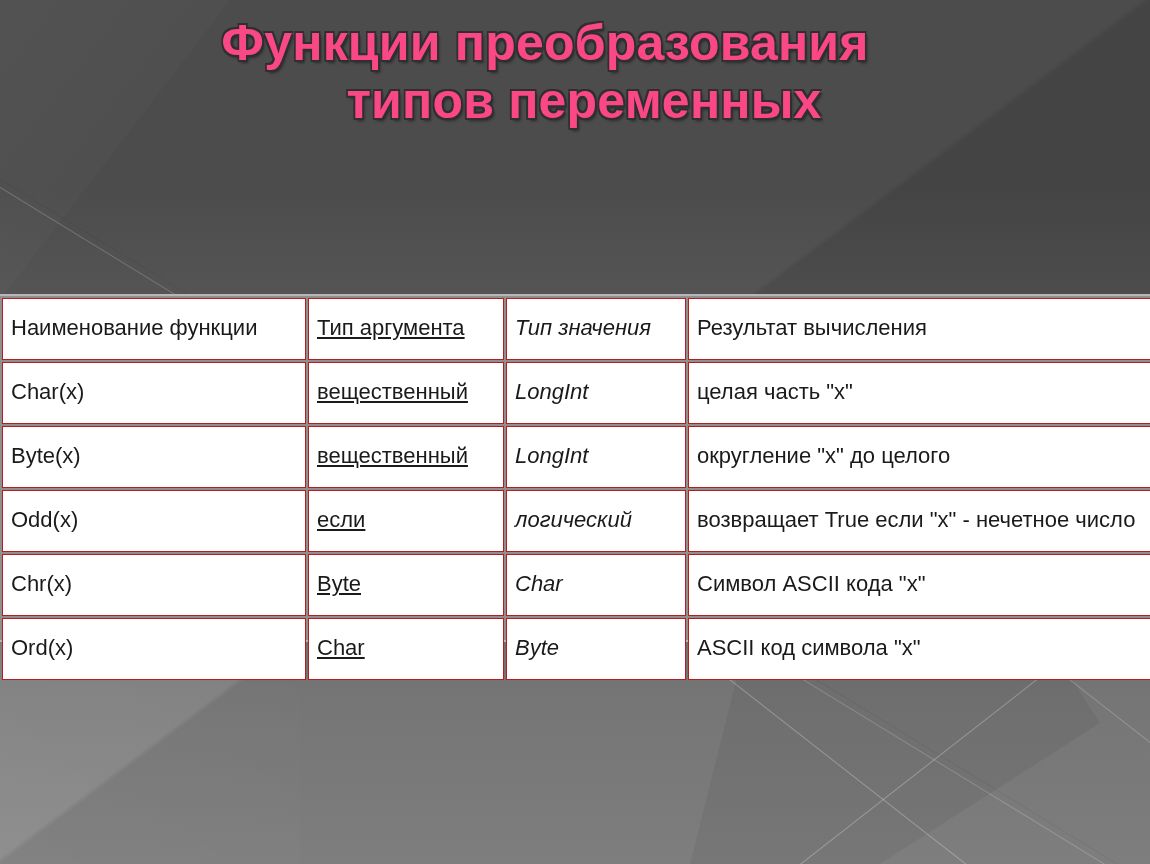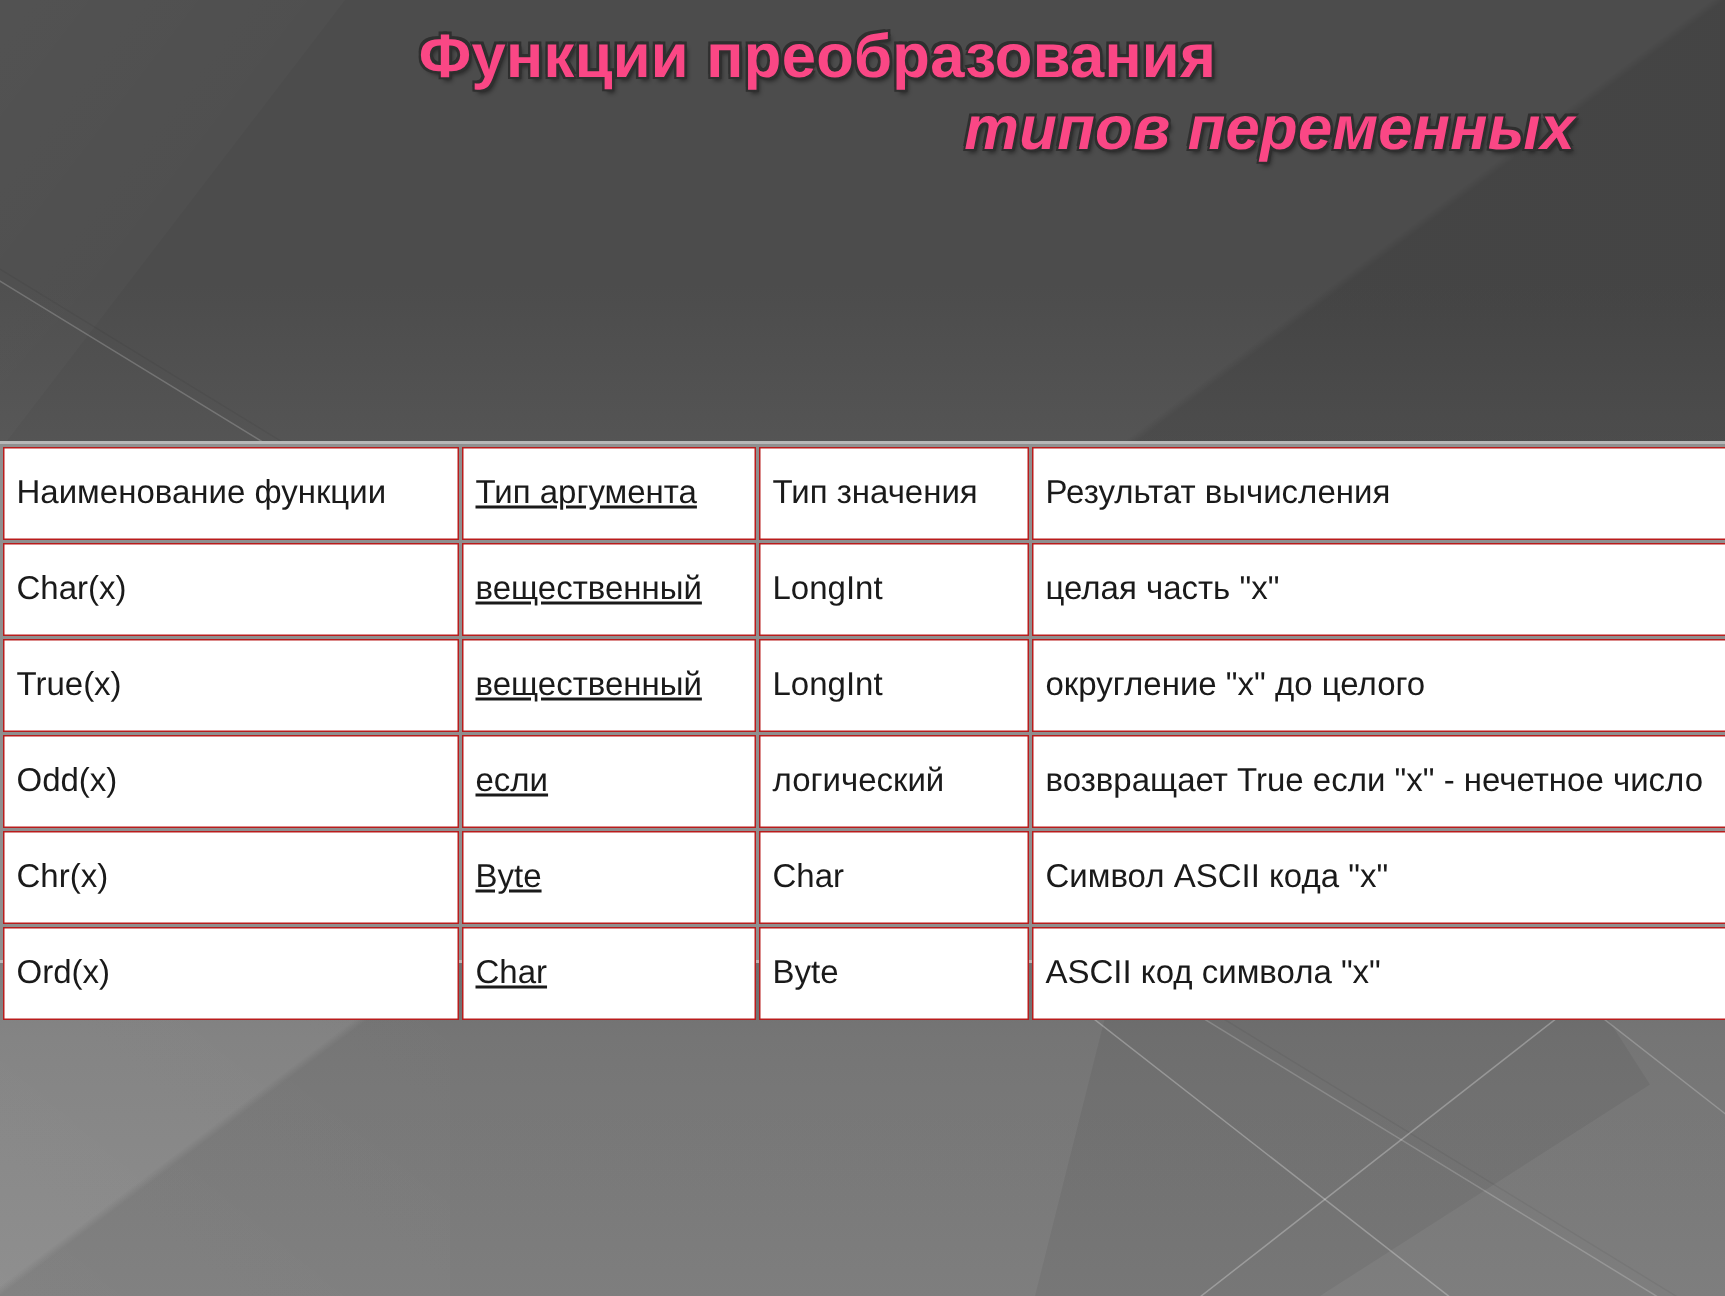--- a/index.html
+++ b/index.html
@@ -91,36 +91,36 @@
     clip-path: polygon(0 0, 230px 0, 0 300px);
   }
 
   
   .title {
     position: absolute;
     top: 14px;
     left: 40px;
     width: 1010px;
     text-align: center;
-    font-size: 41px;
+    font-size: 50px;
     font-weight: bold;
     line-height: 1.16;
     letter-spacing: 0.2px;
     color: #FA4785;
     text-shadow:
       -1.6px -1.6px 0 #2f2f2f,
        1.6px -1.6px 0 #2f2f2f,
       -1.6px  1.6px 0 #2f2f2f,
        1.6px  1.6px 0 #2f2f2f,
        0 0 2px #2f2f2f,
        2px 3px 3px rgba(0,0,0,0.45);
   }
   .title .ln { display: block; }
   .title .ln1 { }
-  .title .ln2 { text-align: right; padding-left: 78px; font-style: italic; }
+  .title .ln2 { text-align: center; padding-left: 78px; }
 
   
   .table-wrap {
     position: absolute;
     top: 294px;
     left: 0;
     width: 1150px;
     height: 348px;
     background: #8f8f8f;
     box-sizing: border-box;
@@ -141,21 +141,21 @@
     color: #1a1a1a;
     padding: 4px 8px 6px 8px;
     height: 50px;
     vertical-align: middle;
     white-space: nowrap;
     overflow: hidden;
     font-family: "Liberation Sans", sans-serif;
   }
   table.fn-table td.c0 { width: 286px; }
   table.fn-table td.c1 { width: 178px; text-decoration: underline; }
-  table.fn-table td.c2 { width: 162px; }
+  table.fn-table td.c2 { width: 162px; font-style: italic; }
   table.fn-table td.c3 { width: 510px; }
   table.fn-table tr.header-row td { font-weight: normal; }
 </style>
 </head>
 <body>
 
 <div class="slide">
 
   <div class="bg-facets">
     <div class="wedge-dark"></div>
@@ -183,21 +183,21 @@
           <td class="c2">Тип значения</td>
           <td class="c3">Результат вычисления</td>
         </tr>
         <tr>
           <td class="c0">Char(x)</td>
           <td class="c1">вещественный</td>
           <td class="c2">LongInt</td>
           <td class="c3">целая часть "x"</td>
         </tr>
         <tr>
-          <td class="c0">True(x)</td>
+          <td class="c0">Byte(x)</td>
           <td class="c1">вещественный</td>
           <td class="c2">LongInt</td>
           <td class="c3">округление "x" до целого</td>
         </tr>
         <tr>
           <td class="c0">Odd(x)</td>
           <td class="c1">если</td>
           <td class="c2">логический</td>
           <td class="c3">возвращает True если "x" - нечетное число</td>
         </tr>

